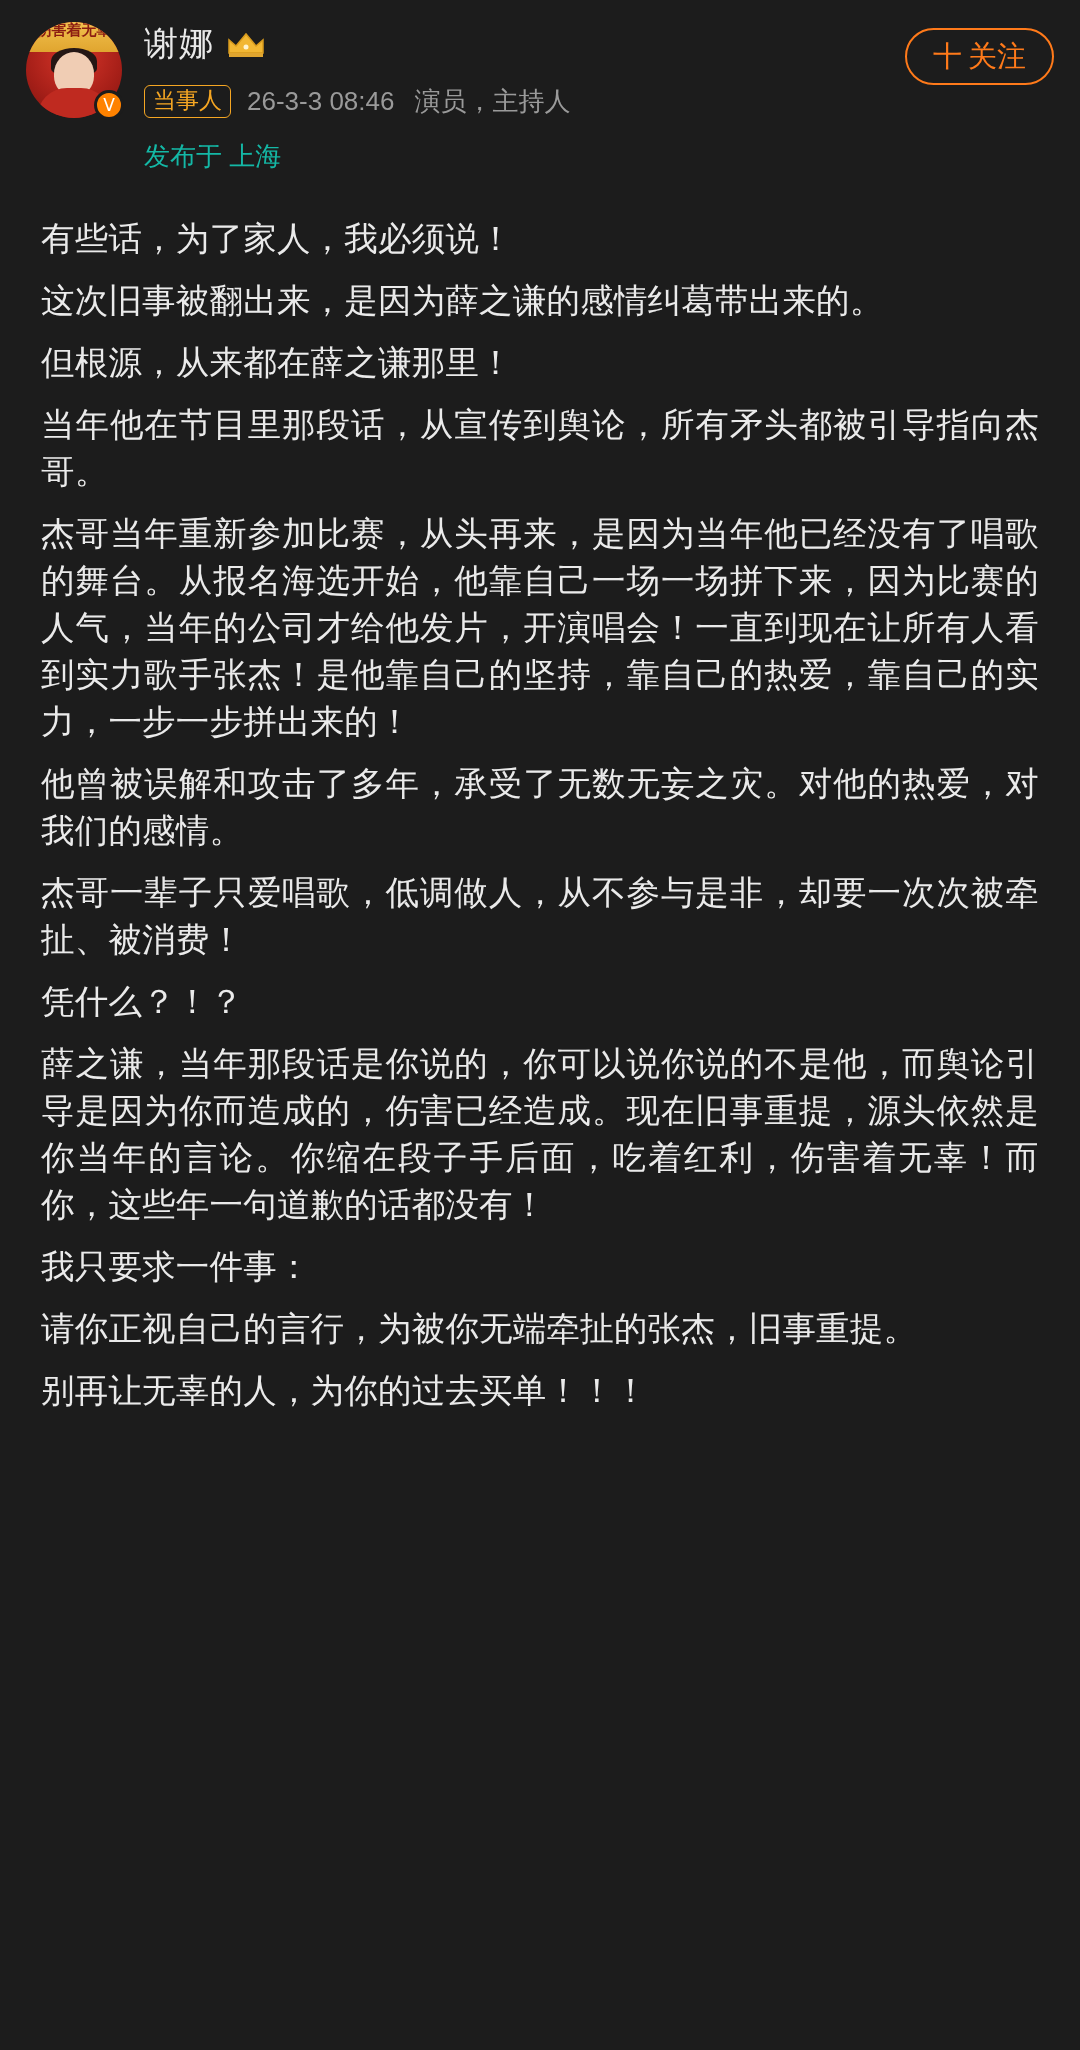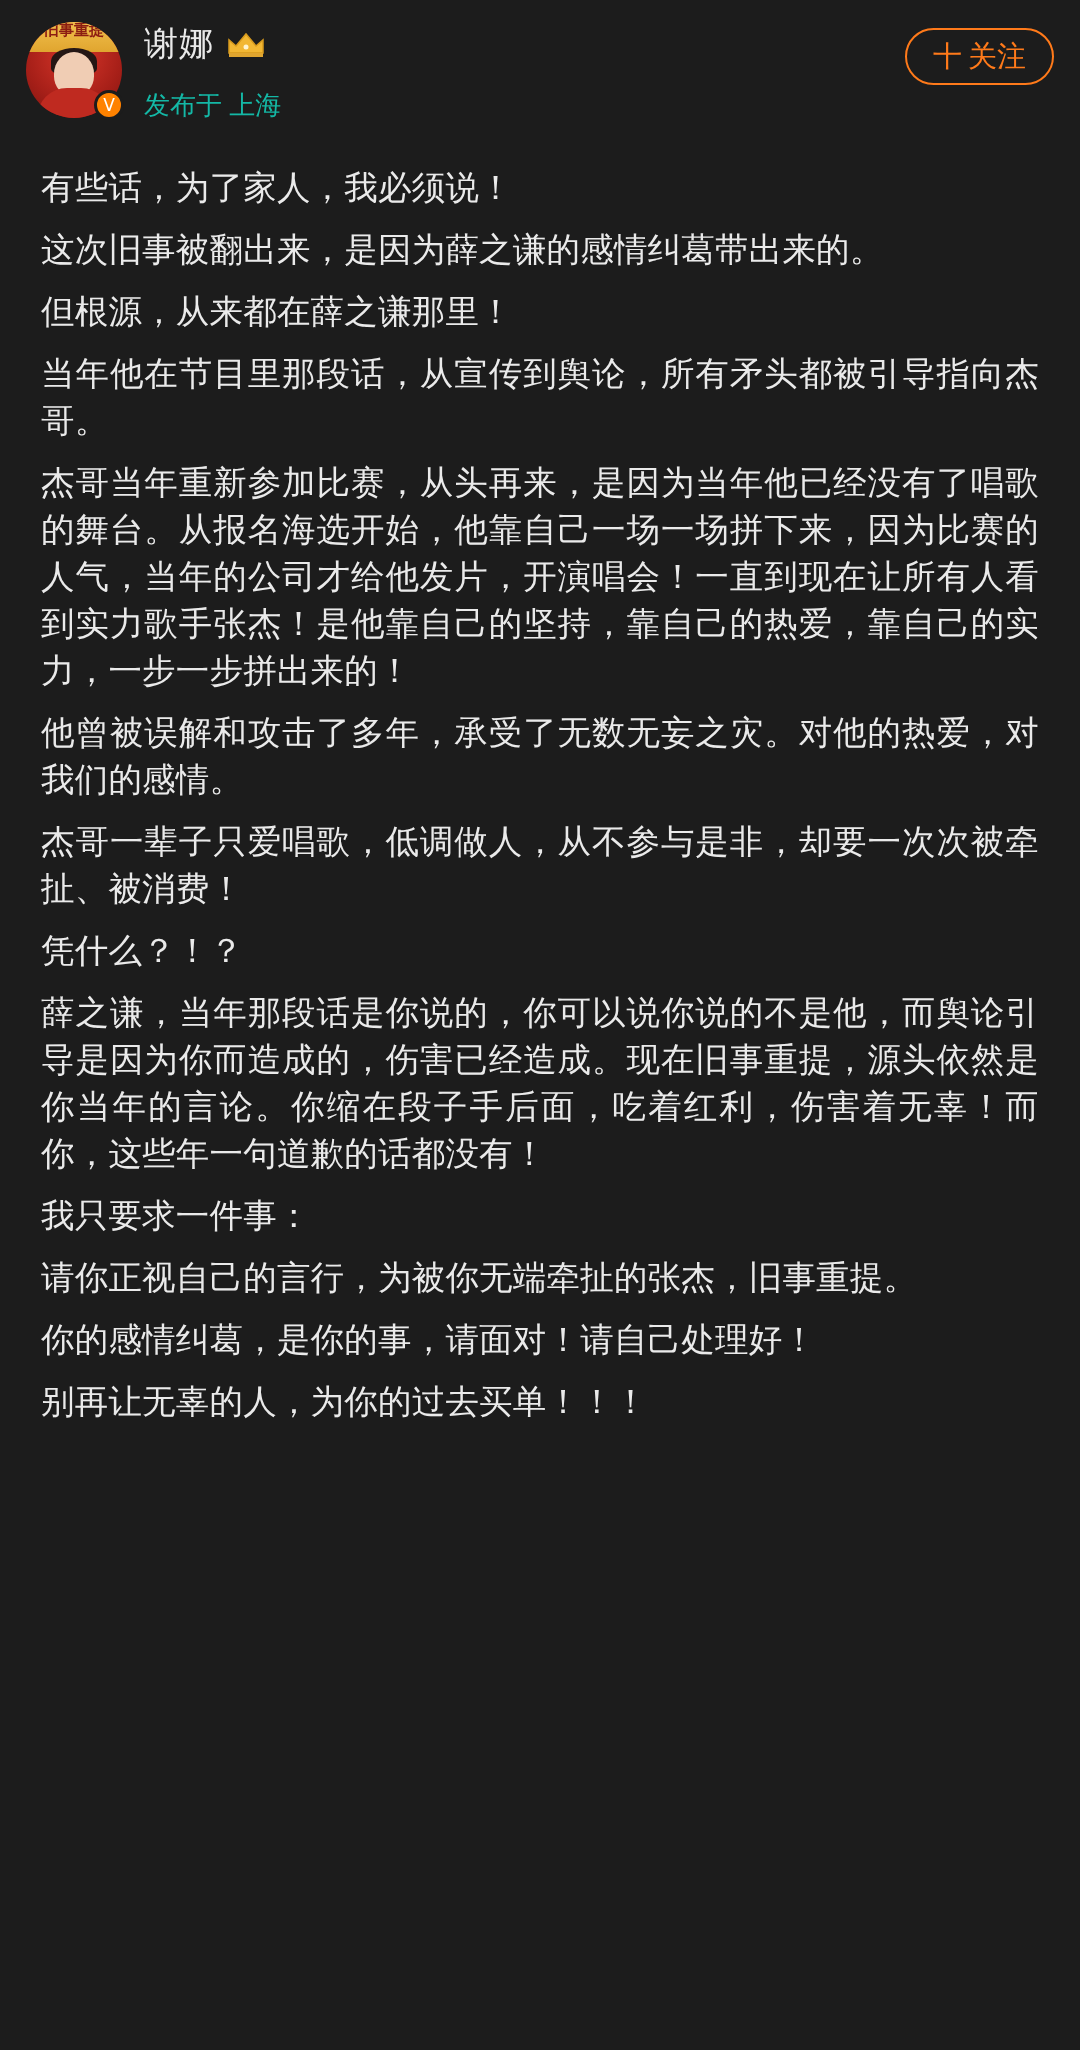--- a/index.html
+++ b/index.html
@@ -205,40 +205,45 @@
 </head>
 <body>
 
 <div class="page">
 
   <div class="post-header">
 
     <div class="avatar-wrap">
       <div class="avatar">
         <div class="av-top"></div>
-        <div class="av-txt">旧事重提</div>
+        <div class="av-txt">伤害着无辜</div>
         <div class="av-hair"></div>
         <div class="av-face"></div>
         <div class="av-body"></div>
       </div>
       <div class="v-badge">V</div>
     </div>
 
     <div class="head-main">
       <div class="name-row">
         <span class="nickname">谢娜</span>
         <span class="crown-icon">
           <svg width="40" height="30" viewBox="0 0 40 30">
             <path d="M3 24 L3 11 L10 17 L20 5 L30 17 L37 11 L37 24 Z" fill="#f2b733" stroke="#d79a1d" stroke-width="1.5"></path>
             <rect x="3" y="24" width="34" height="4" fill="#e0a52f"></rect>
             <circle cx="20" cy="18" r="2.5" fill="#fff4d0"></circle>
           </svg>
         </span>
       </div>
 
+      <div class="meta-row">
+        <span class="tag-party">当事人</span>
+        <span class="meta-time">26-3-3 08:46</span>
+        <span class="meta-job">演员，主持人</span>
+      </div>
 
       <div class="loc-row">发布于 上海</div>
     </div>
 
     <div class="follow-btn">
       <span class="plus">十</span>
       <span>关注</span>
     </div>
   </div>
 
@@ -247,17 +252,16 @@
     <p>这次旧事被翻出来，是因为薛之谦的感情纠葛带出来的。</p>
     <p>但根源，从来都在薛之谦那里！</p>
     <p>当年他在节目里那段话，从宣传到舆论，所有矛头都被引导指向杰哥。</p>
     <p>杰哥当年重新参加比赛，从头再来，是因为当年他已经没有了唱歌的舞台。从报名海选开始，他靠自己一场一场拼下来，因为比赛的人气，当年的公司才给他发片，开演唱会！一直到现在让所有人看到实力歌手张杰！是他靠自己的坚持，靠自己的热爱，靠自己的实力，一步一步拼出来的！</p>
     <p>他曾被误解和攻击了多年，承受了无数无妄之灾。对他的热爱，对我们的感情。</p>
     <p>杰哥一辈子只爱唱歌，低调做人，从不参与是非，却要一次次被牵扯、被消费！</p>
     <p>凭什么？！？</p>
     <p>薛之谦，当年那段话是你说的，你可以说你说的不是他，而舆论引导是因为你而造成的，伤害已经造成。现在旧事重提，源头依然是你当年的言论。你缩在段子手后面，吃着红利，伤害着无辜！而你，这些年一句道歉的话都没有！</p>
     <p>我只要求一件事：</p>
     <p>请你正视自己的言行，为被你无端牵扯的张杰，旧事重提。</p>
-    <p>你的感情纠葛，是你的事，请面对！请自己处理好！</p>
     <p>别再让无辜的人，为你的过去买单！！！</p>
   </div>
 
 </div>
 
 </body></html>

